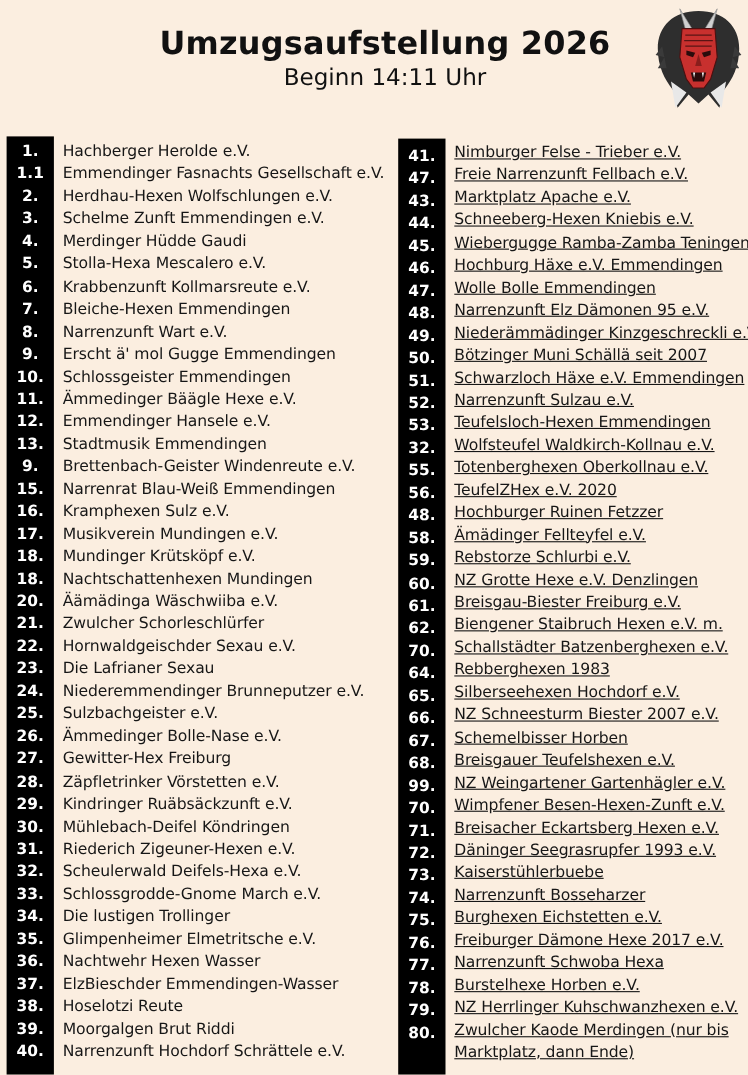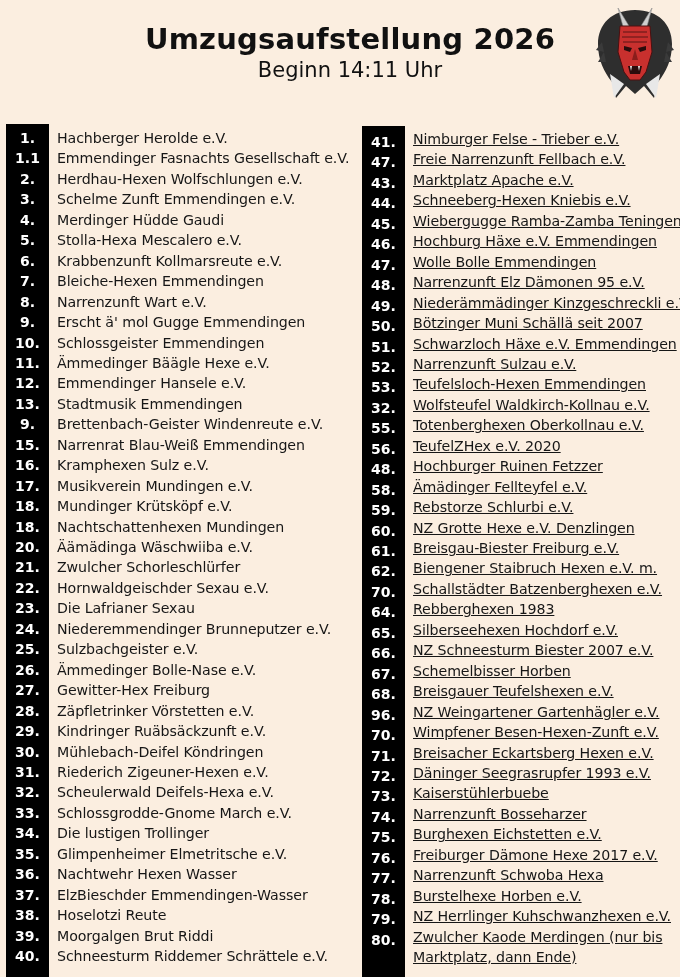--- a/index.html
+++ b/index.html
@@ -292,21 +292,21 @@
       <div class="row" style="top: 905.1px;">
         <span class="num">38.</span>
         <span class="name">Hoselotzi Reute</span>
       </div>
       <div class="row" style="top: 925.55px;">
         <span class="num">39.</span>
         <span class="name">Moorgalgen Brut Riddi</span>
       </div>
       <div class="row" style="top: 946px;">
         <span class="num">40.</span>
-        <span class="name">Schneesturm Riddemer Schrättele e.V.</span>
+        <span class="name">Narrenzunft Hochdorf Schrättele e.V.</span>
       </div>
     </div>
 </div>
 
 <div class="col col-right">
   <div class="numbar"></div>
   <div class="rows" id="right-rows">
       <div class="row" style="top: 129px;">
         <span class="num">41.</span>
         <span class="name">Nimburger Felse - Trieber e.V.</span>
@@ -413,21 +413,21 @@
       </div>
       <div class="row" style="top: 660.7px;">
         <span class="num">67.</span>
         <span class="name">Schemelbisser Horben</span>
       </div>
       <div class="row" style="top: 681.15px;">
         <span class="num">68.</span>
         <span class="name">Breisgauer Teufelshexen e.V.</span>
       </div>
       <div class="row" style="top: 701.6px;">
-        <span class="num">96.</span>
+        <span class="num">99.</span>
         <span class="name">NZ Weingartener Gartenhägler e.V.</span>
       </div>
       <div class="row" style="top: 722.05px;">
         <span class="num">70.</span>
         <span class="name">Wimpfener Besen-Hexen-Zunft e.V.</span>
       </div>
       <div class="row" style="top: 742.5px;">
         <span class="num">71.</span>
         <span class="name">Breisacher Eckartsberg Hexen e.V.</span>
       </div>

